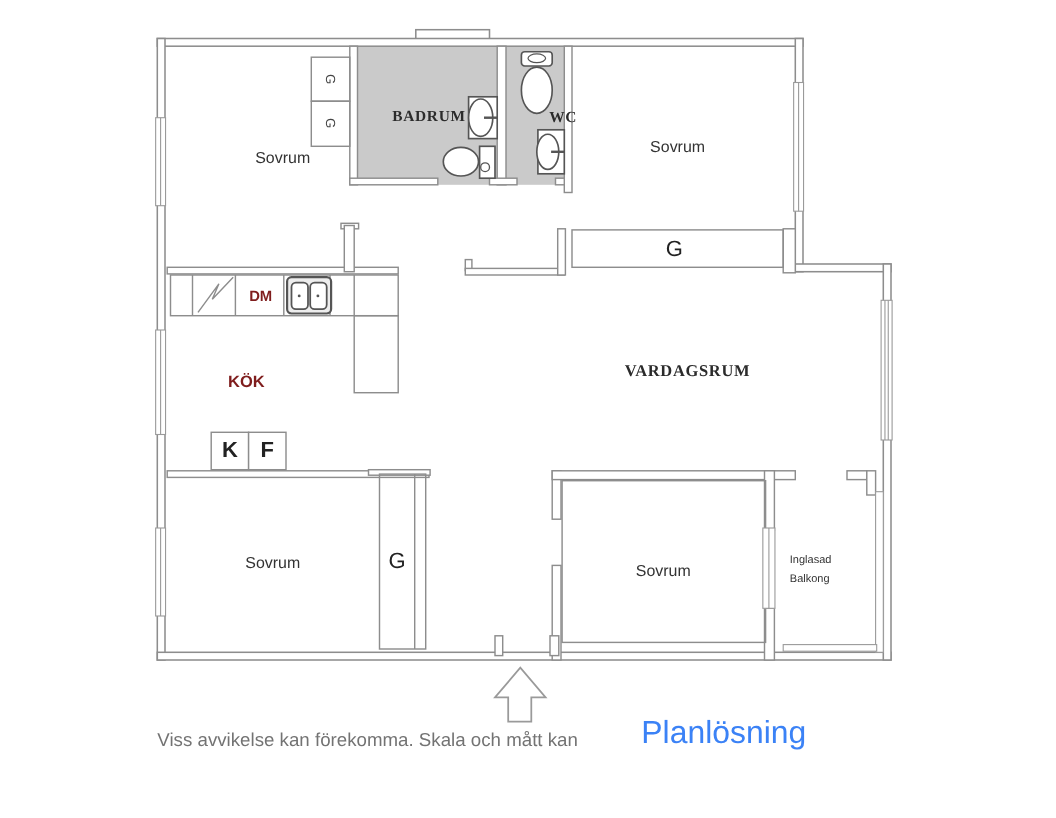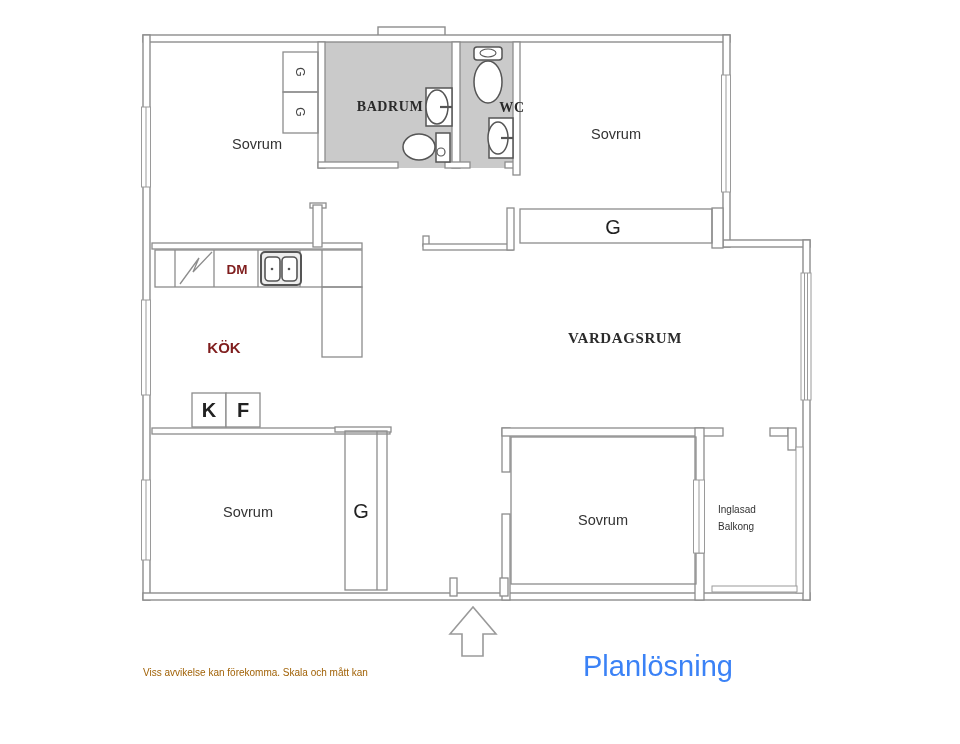--- a/index.html
+++ b/index.html
@@ -10,22 +10,22 @@
   .room-sans{font-family:"Liberation Sans",sans-serif;font-size:14.5px;color:#333;}
   .room-serif{font-family:"Liberation Serif",serif;font-size:15px;font-weight:700;
               letter-spacing:.6px;color:#2b2b2b;}
   .small-serif{font-family:Liberation Sans, sans-serif;font-size:13.5px;font-weight:600;color:#7f1d1d;}
   .g-big{font-family:"Liberation Sans",sans-serif;font-size:20px;color:#222;}
   .g-rot{font-family:"Liberation Sans",sans-serif;font-size:12px;color:#444;
          transform:translate(-50%,-50%) rotate(90deg);}
   .kf{font-family:"Liberation Sans",sans-serif;font-size:20px;font-weight:700;color:#222;}
   .balcony-lbl{position:absolute;font-size:10px;line-height:17px;color:#333;
                font-family:"Liberation Sans",sans-serif;}
-  .disclaimer{position:absolute;left:143px;top:663px;font-size:10px;line-height:19px;
-              color:#a16207;font-family:"Liberation Sans",sans-serif;}
+  .disclaimer{position:absolute;left:143px;top:663px;font-size:17px;line-height:19px;
+              color:#737373;font-family:"Liberation Sans",sans-serif;}
   .title{position:absolute;left:583px;top:650px;font-size:29px;color:#3b82f6;
          font-family:"Liberation Sans",sans-serif;}
 </style>
 </head>
 <body>
 
 <div class="stage">
 
   <svg class="plan-svg" width="960" height="744" viewBox="0 0 960 744">
 

